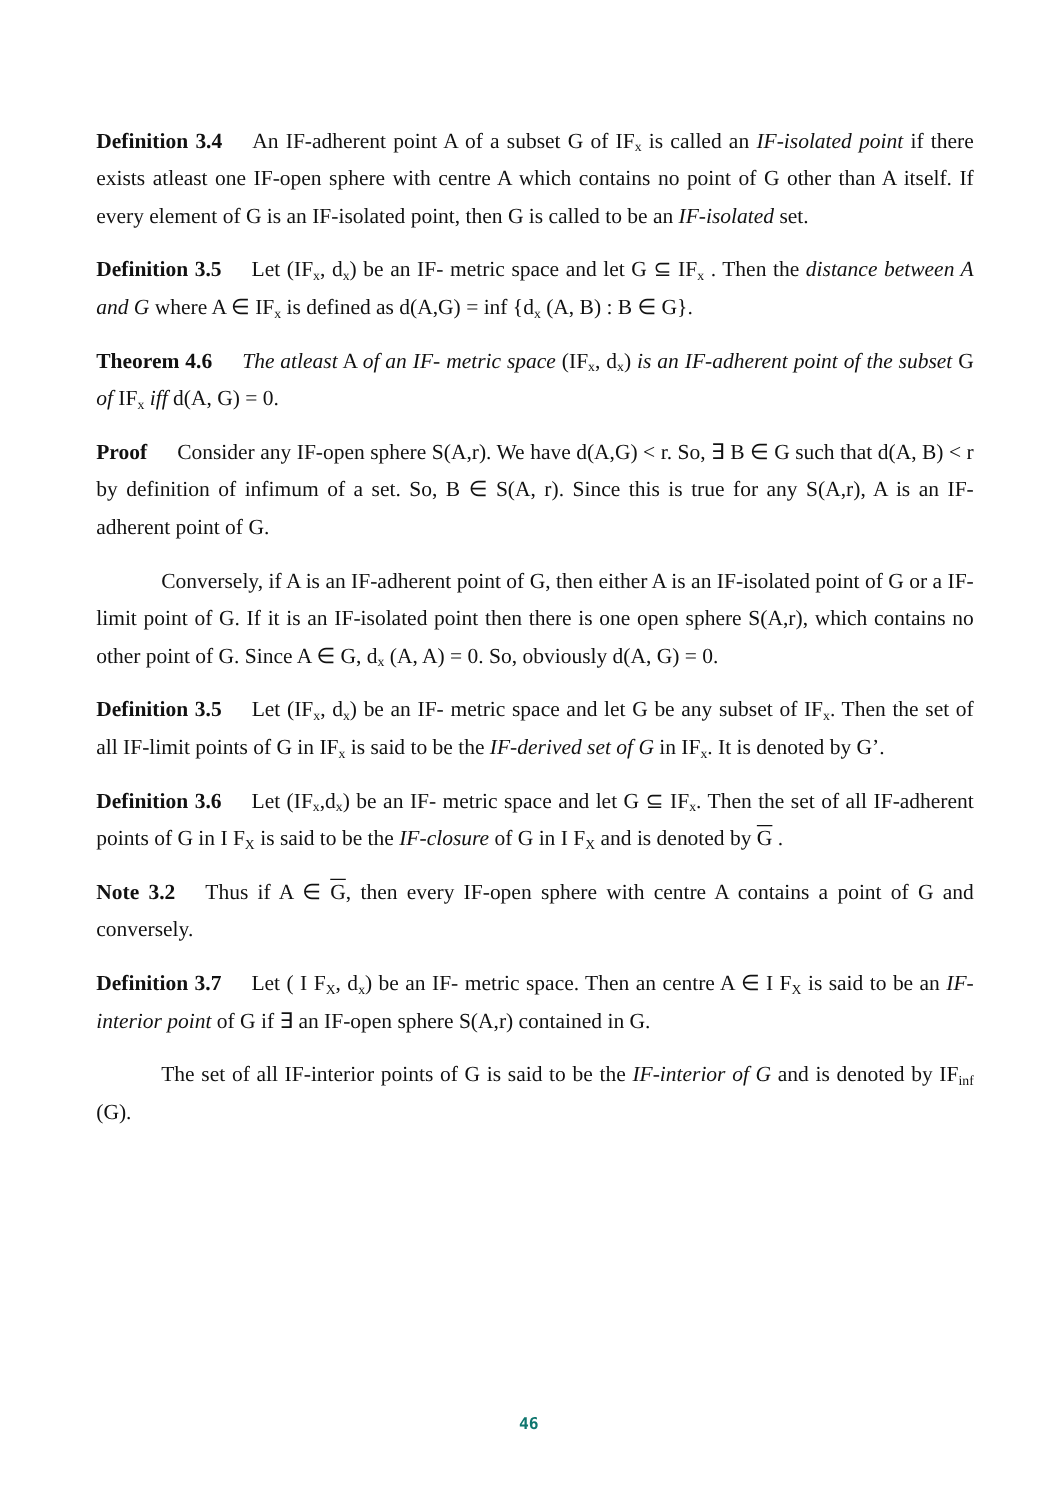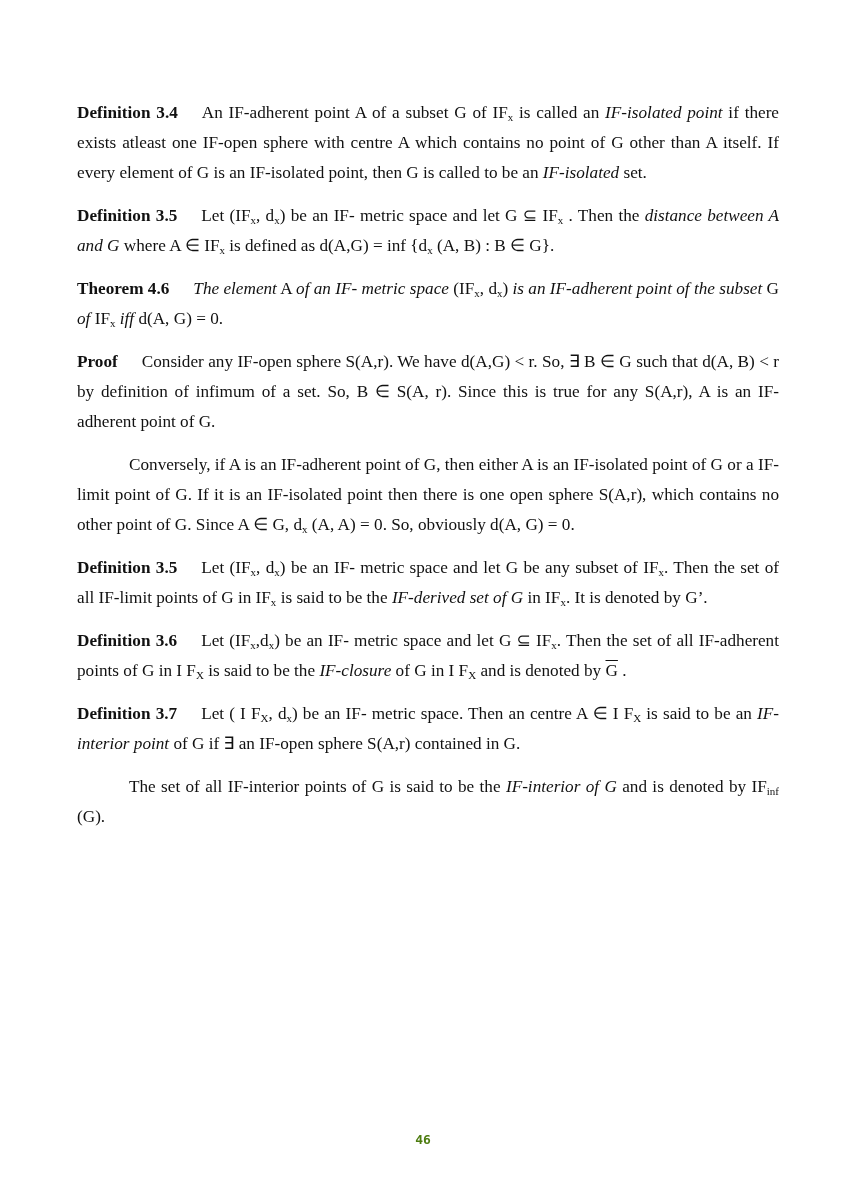--- a/index.html
+++ b/index.html
@@ -7,29 +7,30 @@
          font-family: "Liberation Serif", serif; color: #111; }
   .page { position: absolute; left: 77px; top: 98px; width: 702px; }
   .para { font-size: 17.2px; line-height: 30px; text-align: justify; margin: 0; }
   .block { margin-bottom: 13px; }
   .label { font-weight: bold; margin-right: 24px; }
   .indent { text-indent: 52px; }
   i { font-style: italic; }
   sub { font-size: 11px; vertical-align: -3px; line-height: 0; }
   .bar { text-decoration: overline; }
   .pageno { position: absolute; top: 1132px; left: 0; width: 846px; text-align: center;
-            font-family: "DejaVu Sans Mono", monospace; font-size: 13px; font-weight: bold; color: #4d7c0f; }
+            font-family: "DejaVu Sans Mono", monospace; font-size: 13px; font-weight: bold; color: #0f766e; }
 </style>
 </head>
 <body>
 
 <div class="page" id="page-body">
     <p class="para block"><span class="label">Definition 3.4</span><span>An IF-adherent point A of a subset G of IF</span><sub>x</sub><span> is called an </span><i>IF-isolated point</i><span> if there exists atleast one IF-open sphere with centre A which contains no point of G other than A itself. If every element of G is an IF-isolated point, then G is called to be an </span><i>IF-isolated</i><span> set.</span></p>
     <p class="para block"><span class="label">Definition 3.5</span><span>Let (IF</span><sub>x</sub><span>, d</span><sub>x</sub><span>) be an IF- metric space and let G ⊆ IF</span><sub>x</sub><span> . Then the </span><i>distance between A and G</i><span> where A ∈ IF</span><sub>x</sub><span> is defined as d(A,G) = inf {d</span><sub>x</sub><span> (A, B) : B ∈ G}.</span></p>
-    <p class="para block"><span class="label">Theorem 4.6</span><i>The element</i><span> A </span><i>of an IF- metric space</i><span> (IF</span><sub>x</sub><span>, d</span><sub>x</sub><span>) </span><i>is an IF-adherent point of the subset</i><span> G </span><i>of</i><span> IF</span><sub>x</sub><span>  </span><i>iff</i><span> d(A, G) = 0.</span></p>
+    <p class="para block"><span class="label">Theorem 4.6</span><i>The atleast</i><span> A </span><i>of an IF- metric space</i><span> (IF</span><sub>x</sub><span>, d</span><sub>x</sub><span>) </span><i>is an IF-adherent point of the subset</i><span> G </span><i>of</i><span> IF</span><sub>x</sub><span>  </span><i>iff</i><span> d(A, G) = 0.</span></p>
     <p class="para block"><span class="label">Proof</span><span>Consider any IF-open sphere S(A,r). We have d(A,G) &lt; r. So, ∃ B ∈ G such that d(A, B) &lt; r by definition of infimum of a set. So, B ∈ S(A, r). Since this is true for any S(A,r), A is an IF-adherent point of G.</span></p>
     <p class="para block indent"><span>Conversely, if A is an IF-adherent point of G, then either A is an IF-isolated point of G or a IF-limit point of G. If it is an IF-isolated point then there is one open sphere S(A,r), which contains no other point of G. Since A ∈ G, d</span><sub>x</sub><span> (A, A) = 0. So, obviously d(A, G) = 0.</span></p>
     <p class="para block"><span class="label">Definition 3.5</span><span>Let (IF</span><sub>x</sub><span>, d</span><sub>x</sub><span>) be an IF- metric space and let G be any subset of IF</span><sub>x</sub><span>. Then the set of all IF-limit points of G in IF</span><sub>x</sub><span> is said to be the </span><i>IF-derived set of G</i><span>  in IF</span><sub>x</sub><span>. It is denoted by G’.</span></p>
     <p class="para block"><span class="label">Definition 3.6</span><span>Let (IF</span><sub>x</sub><span>,d</span><sub>x</sub><span>) be an IF- metric space and let G ⊆ IF</span><sub>x</sub><span>. Then the set of all IF-adherent points of G in I F</span><sub>X</sub><span> is said to be the </span><i>IF-closure</i><span> of G in I F</span><sub>X</sub><span> and is denoted by </span><span class="bar">G</span><span> .</span></p>
+    <p class="para block"><span class="label">Note 3.2</span><span>Thus if A ∈ </span><span class="bar">G</span><span>, then every IF-open sphere with centre A contains a point of G and conversely.</span></p>
     <p class="para block"><span class="label">Definition 3.7</span><span>Let ( I F</span><sub>X</sub><span>, d</span><sub>x</sub><span>) be an IF- metric space. Then an centre A ∈ I F</span><sub>X</sub><span> is said to be an </span><i>IF-interior point</i><span> of G if ∃ an IF-open sphere S(A,r) contained in G.</span></p>
     <p class="para block indent"><span>The set of all IF-interior  points of G is said to be the </span><i>IF-interior of G</i><span> and is denoted by IF</span><sub>inf</sub><span> (G).</span></p>
   </div>
 <div class="pageno">46</div>
 
 </body></html>

